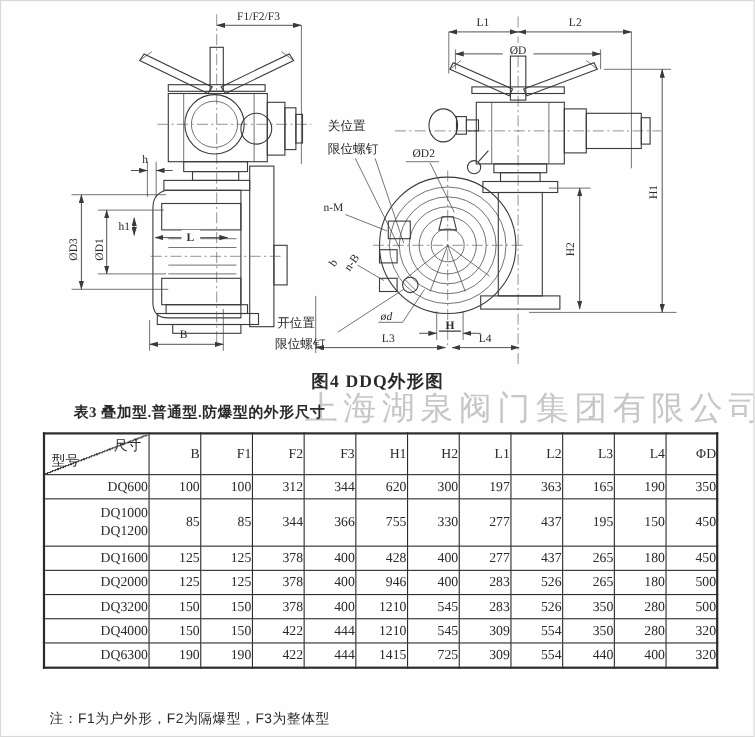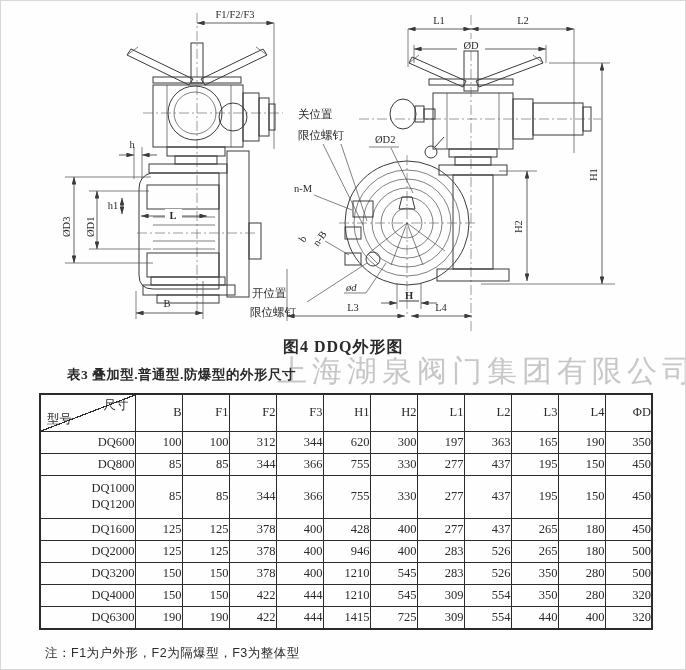--- a/index.html
+++ b/index.html
@@ -298,34 +298,20 @@
         <td>312</td>
         <td>344</td>
         <td>620</td>
         <td>300</td>
         <td>197</td>
         <td>363</td>
         <td>165</td>
         <td>190</td>
         <td>350</td>
       </tr>
-      <tr class="body-row">
-        <td>DQ800</td>
-        <td>85</td>
-        <td>85</td>
-        <td>344</td>
-        <td>366</td>
-        <td>755</td>
-        <td>330</td>
-        <td>277</td>
-        <td>437</td>
-        <td>195</td>
-        <td>150</td>
-        <td>450</td>
-      </tr>
       <tr class="body-row tall">
         <td>DQ1000<br>DQ1200</td>
         <td>85</td>
         <td>85</td>
         <td>344</td>
         <td>366</td>
         <td>755</td>
         <td>330</td>
         <td>277</td>
         <td>437</td>

